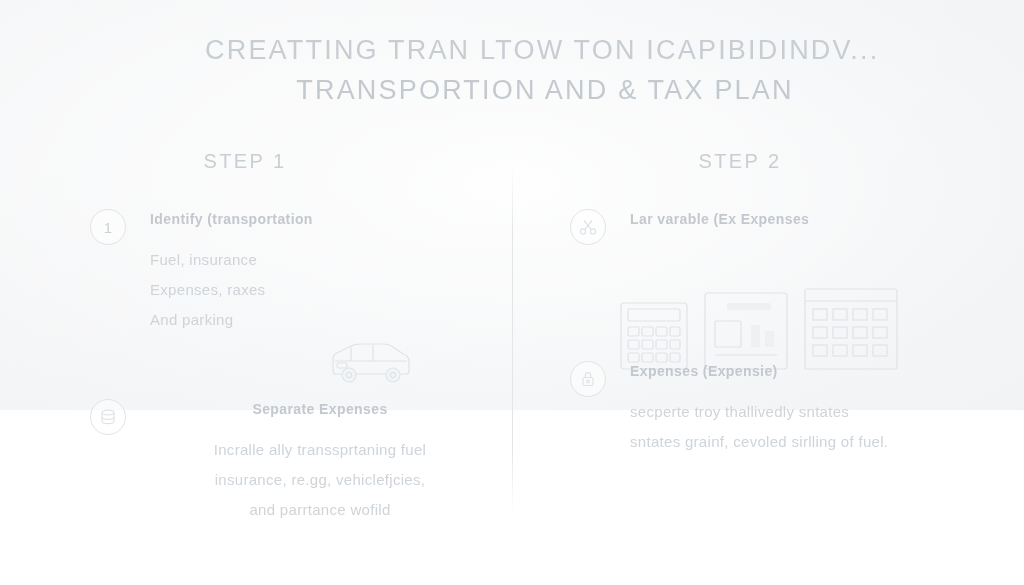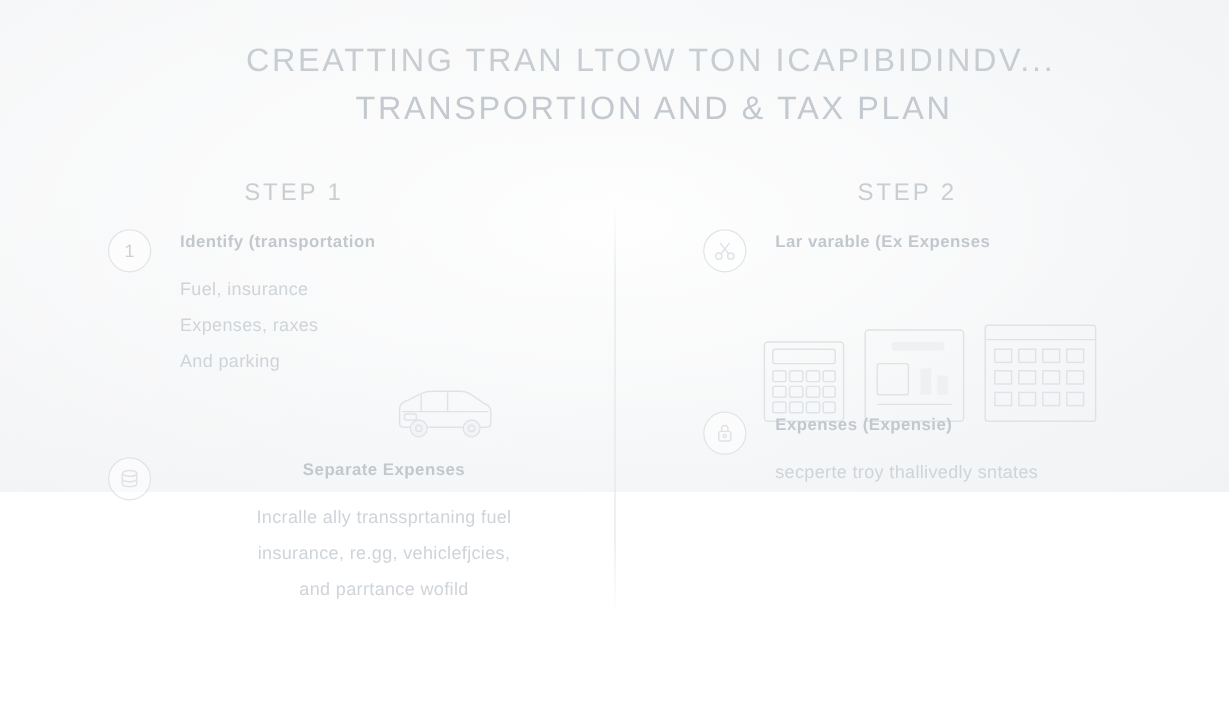--- a/index.html
+++ b/index.html
@@ -51,27 +51,27 @@
     width: 1px;
     height: 345px;
     background: linear-gradient(to bottom, rgba(222,226,230,0) 0%, #e3e6e9 18%, #e3e6e9 82%, rgba(222,226,230,0) 100%);
   }
   .column {
     position: absolute;
     top: 150px;
     width: 430px;
   }
   .column.left { left: 60px; }
-  .column.right { left: 556px; }
+  .column.right { left: 540px; }
   .step-label {
     text-align: center;
     font-size: 20px;
     letter-spacing: 2.4px;
     color: #c9ced3;
-    margin-bottom: 16px;
+    margin-bottom: 34px;
   }
   .column.left .step-label { padding-right: 60px; }
   .column.right .step-label { padding-right: 30px; }
   .item {
     position: relative;
     padding-left: 58px;
     margin-bottom: 26px;
   }
   .bullet-icon {
     position: absolute;
@@ -256,16 +256,17 @@
       <div class="bullet-icon">
         <svg width="16" height="18" viewBox="0 0 16 18">
           <rect class="outline" x="3" y="7.5" width="10" height="8" rx="1.8"></rect>
           <path class="outline" d="M5.4 7.5 L5.4 5.2 Q5.4 2.6 8 2.6 Q10.6 2.6 10.6 5.2 L10.6 7.5"></path>
           <circle class="outline" cx="8" cy="11.4" r="1.3"></circle>
         </svg>
       </div>
       <div class="item-heading">Expenses (Expensie)</div>
       <div class="item-lines">
         <div>secperte troy thallivedly sntates</div>
+        <div>sntates grainf, cevoled sirlling of fuel.</div>
       </div>
     </div>
   </div>
 </div>
 
 </body></html>

